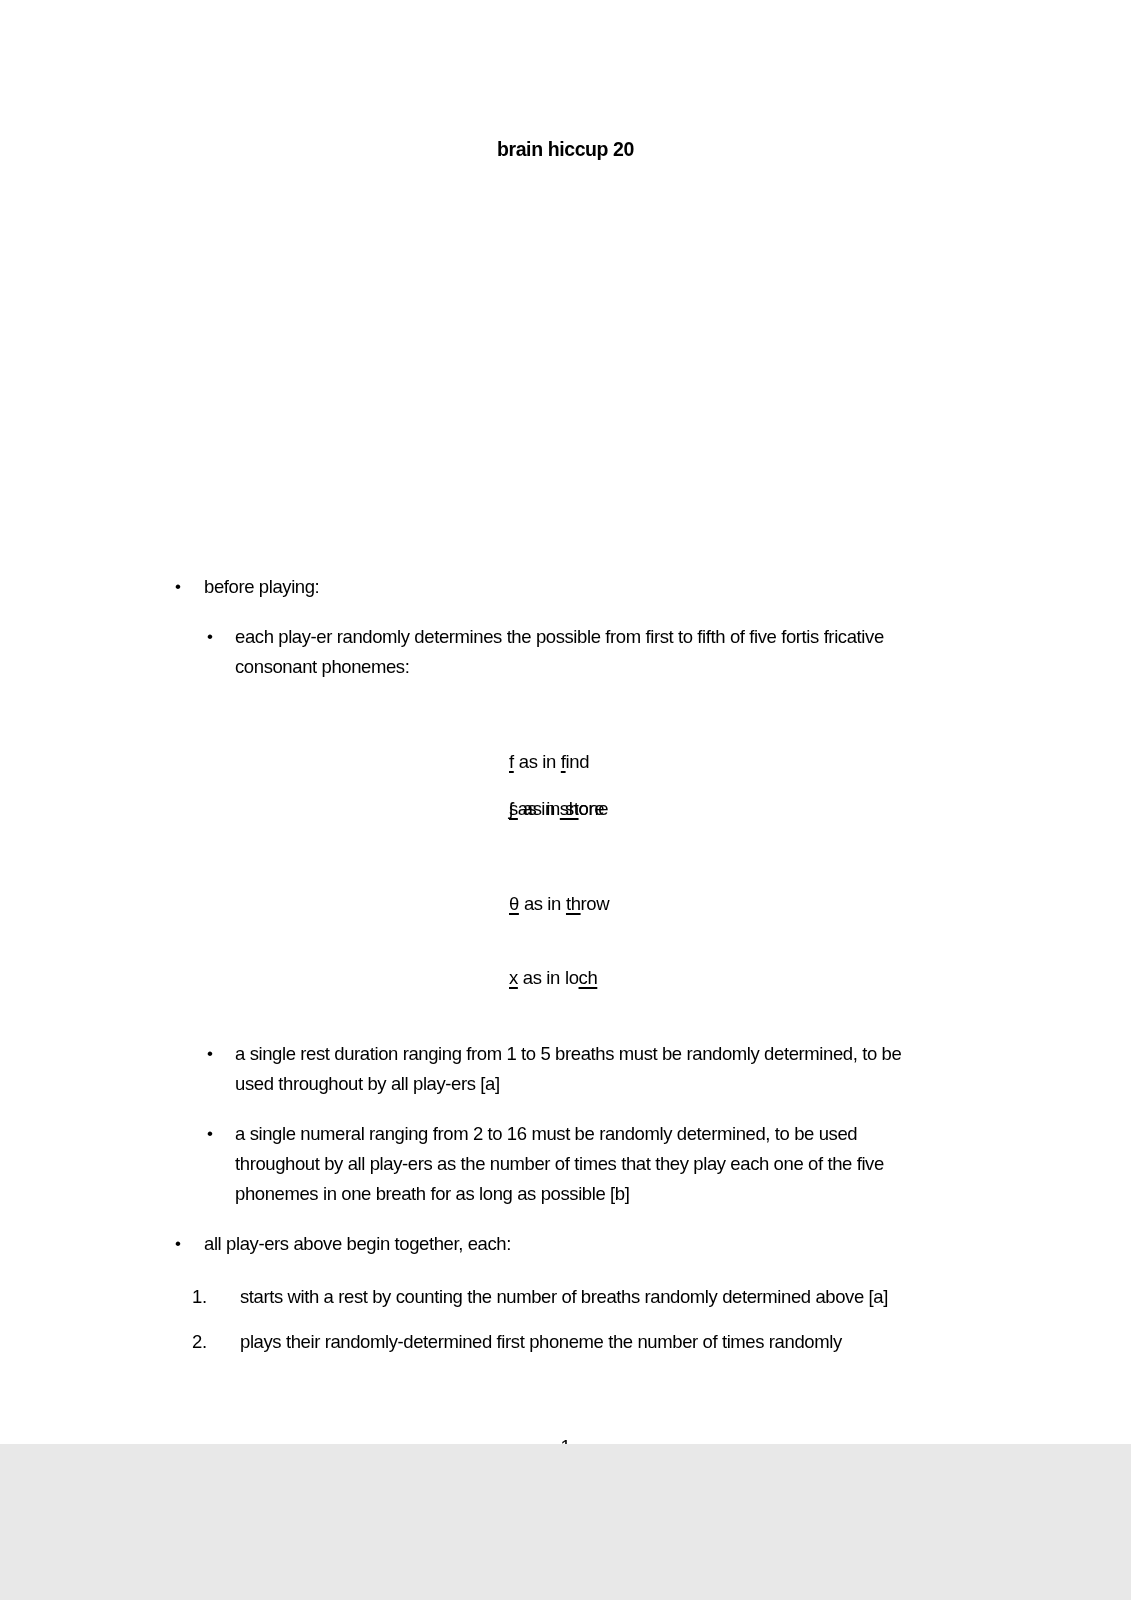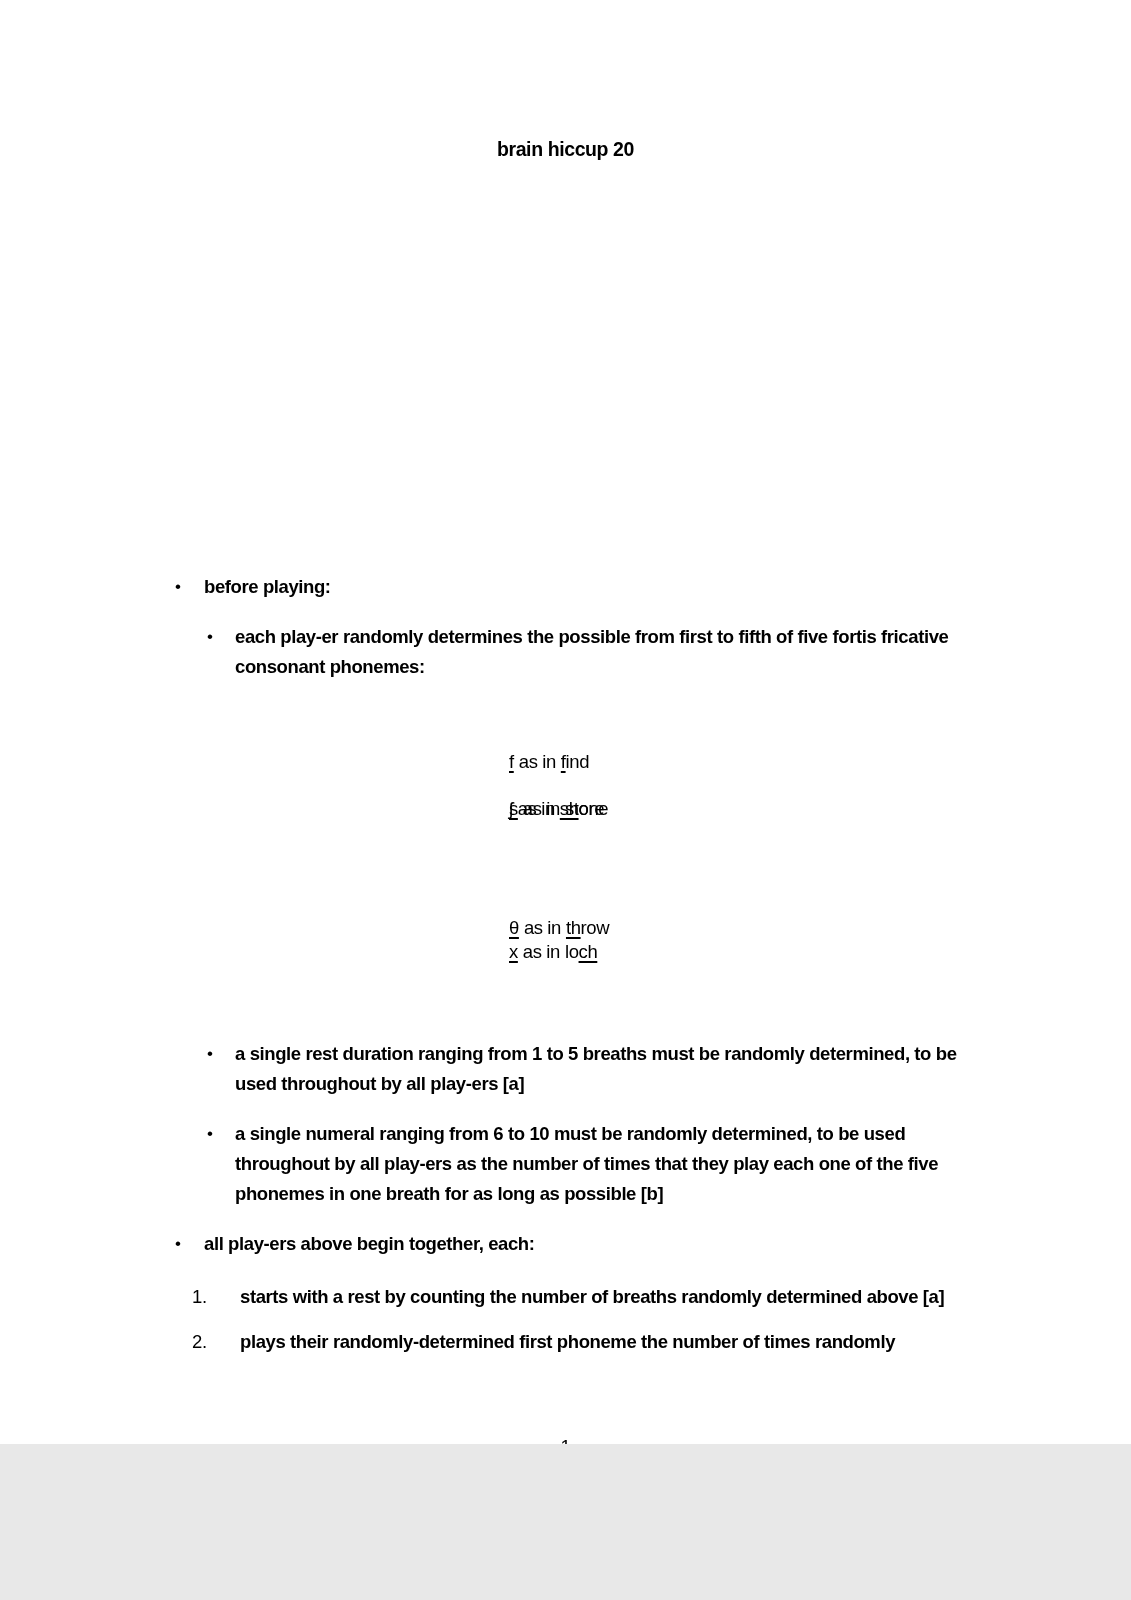--- a/index.html
+++ b/index.html
@@ -19,21 +19,21 @@
   .center{left:0;width:100%;text-align:center;}
   .doc-title{top:134px;font-weight:700;font-size:19.5px;}
   .doc-subtitle{top:181px;}
   .row{display:flex;align-items:flex-start;}
   .b1{left:175px;}
   .b1 .dot{width:29px;flex:none;}
   .b2{left:207px;}
   .b2 .dot{width:28px;flex:none;}
   .nrow{left:192px;}
   .nrow .num{width:48px;flex:none;}
-  .txt{white-space:pre-line;font-weight:bold;}
+  .txt{white-space:pre-line;}
   .dot{font-size:17px;}
   .phoneme{position:absolute;left:509px;}
   .conn{margin:12px 5px;}
   .ul{text-decoration:underline;text-underline-offset:3px;text-decoration-thickness:1.8px;}
   .pagenum{top:1432px;}
 </style>
 </head>
 <body>
 
 <div class="page">
@@ -53,36 +53,36 @@
 
   <div class="phoneme" style="top:747px">
     <span class="ul">f</span><span class="conn">as in</span><span></span><span class="ul">f</span><span>ind</span>
   </div>
   <div class="phoneme" style="top:794px">
     <span class="ul">s</span><span class="conn">as in</span><span></span><span class="ul">s</span><span>tone</span>
   </div>
   <div class="phoneme" style="top:794px">
     <span class="ul">ʃ</span><span class="conn">as in</span><span></span><span class="ul">sh</span><span>ore</span>
   </div>
-  <div class="phoneme" style="top:913px">
+  <div class="phoneme" style="top:889px">
     <span class="ul">θ</span><span class="conn">as in</span><span></span><span class="ul">th</span><span>row</span>
   </div>
-  <div class="phoneme" style="top:937px">
+  <div class="phoneme" style="top:963px">
     <span class="ul">x</span><span class="conn">as in</span><span>lo</span><span class="ul">ch</span><span></span>
   </div>
 
   <div class="abs row b2" style="top:1039px">
     <span class="dot">•</span>
     <div class="txt">a single rest duration ranging from 1 to 5 breaths must be randomly determined, to be
 used throughout by all play-ers [a]</div>
   </div>
 
   <div class="abs row b2" style="top:1119px">
     <span class="dot">•</span>
-    <div class="txt">a single numeral ranging from 6 to 10 must be randomly determined, to be used
+    <div class="txt">a single numeral ranging from 2 to 16 must be randomly determined, to be used
 throughout by all play-ers as the number of times that they play each one of the five
 phonemes in one breath for as long as possible [b]</div>
   </div>
 
   <div class="abs row b1" style="top:1229px">
     <span class="dot">•</span>
     <div class="txt">all play-ers above begin together, each:</div>
   </div>
 
   <div class="abs row nrow" style="top:1282px">

